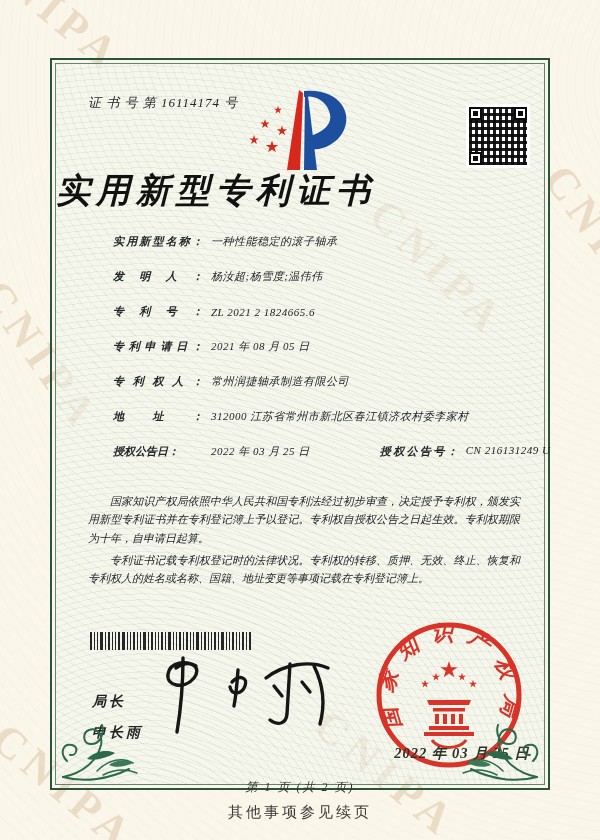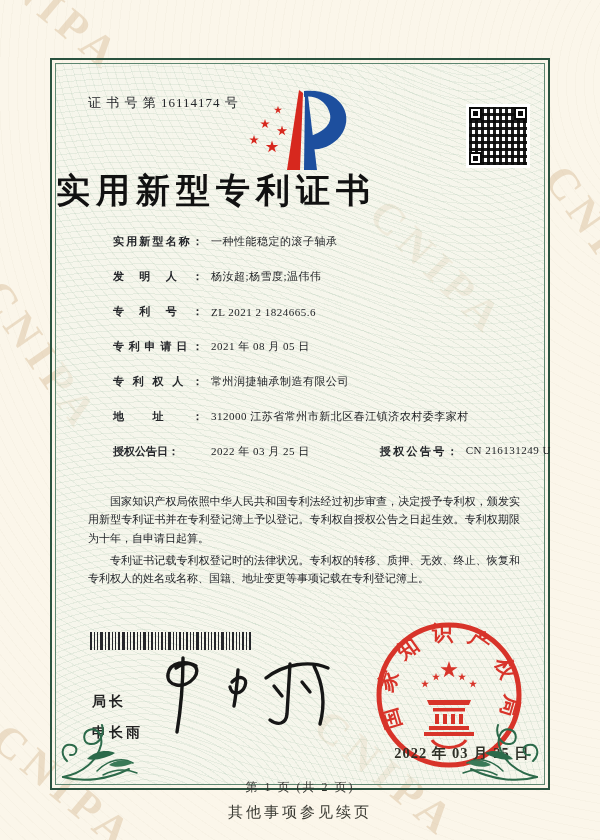--- a/index.html
+++ b/index.html
@@ -11,21 +11,21 @@
     font-family:"Liberation Serif","DejaVu Serif",serif;color:#222;
   }
   .wm{position:absolute;z-index:0;font-family:"Liberation Serif",serif;font-weight:bold;
       font-size:44px;letter-spacing:7px;color:rgba(205,170,125,.34);white-space:nowrap;}
   .frame{position:absolute;left:50px;top:58px;width:500px;height:732px;z-index:1;
       border:2px solid #2a523f;padding:3px;box-sizing:border-box;}
   .frame-inner{position:relative;width:100%;height:100%;border:1px solid #5d8670;box-sizing:border-box;
       background:
         repeating-radial-gradient(circle at 18% 112%, rgba(118,164,134,.13) 0 1px, transparent 1px 6px),
         repeating-radial-gradient(circle at 86% -14%, rgba(118,164,134,.11) 0 1px, transparent 1px 8px),
-        rgba(242,246,236,.55);}
+        rgba(242,246,236,.55); font-style: italic;}
   .cert-no{position:absolute;left:32px;top:30px;font-size:13px;letter-spacing:1px;color:#24262a;}
   .logo{position:absolute;left:50%;top:22px;transform:translateX(-50%);}
   .qr{position:absolute;right:14px;top:40px;width:58px;height:58px;background-color:#fff;padding:3px;
       }
   .qr-grid{width:100%;height:100%;position:relative;background-color:#fff;
       background-image:
         repeating-linear-gradient(0deg, rgba(10,10,10,.92) 0 3px, transparent 3px 7px),
         repeating-linear-gradient(90deg, rgba(10,10,10,.92) 0 3px, transparent 3px 6px);}
   .finder{position:absolute;width:13px;height:13px;background:#fff;border:2px solid #0a0a0a;box-sizing:border-box;}
   .finder::after{content:"";position:absolute;left:2px;top:2px;width:5px;height:5px;background:#0a0a0a;}

